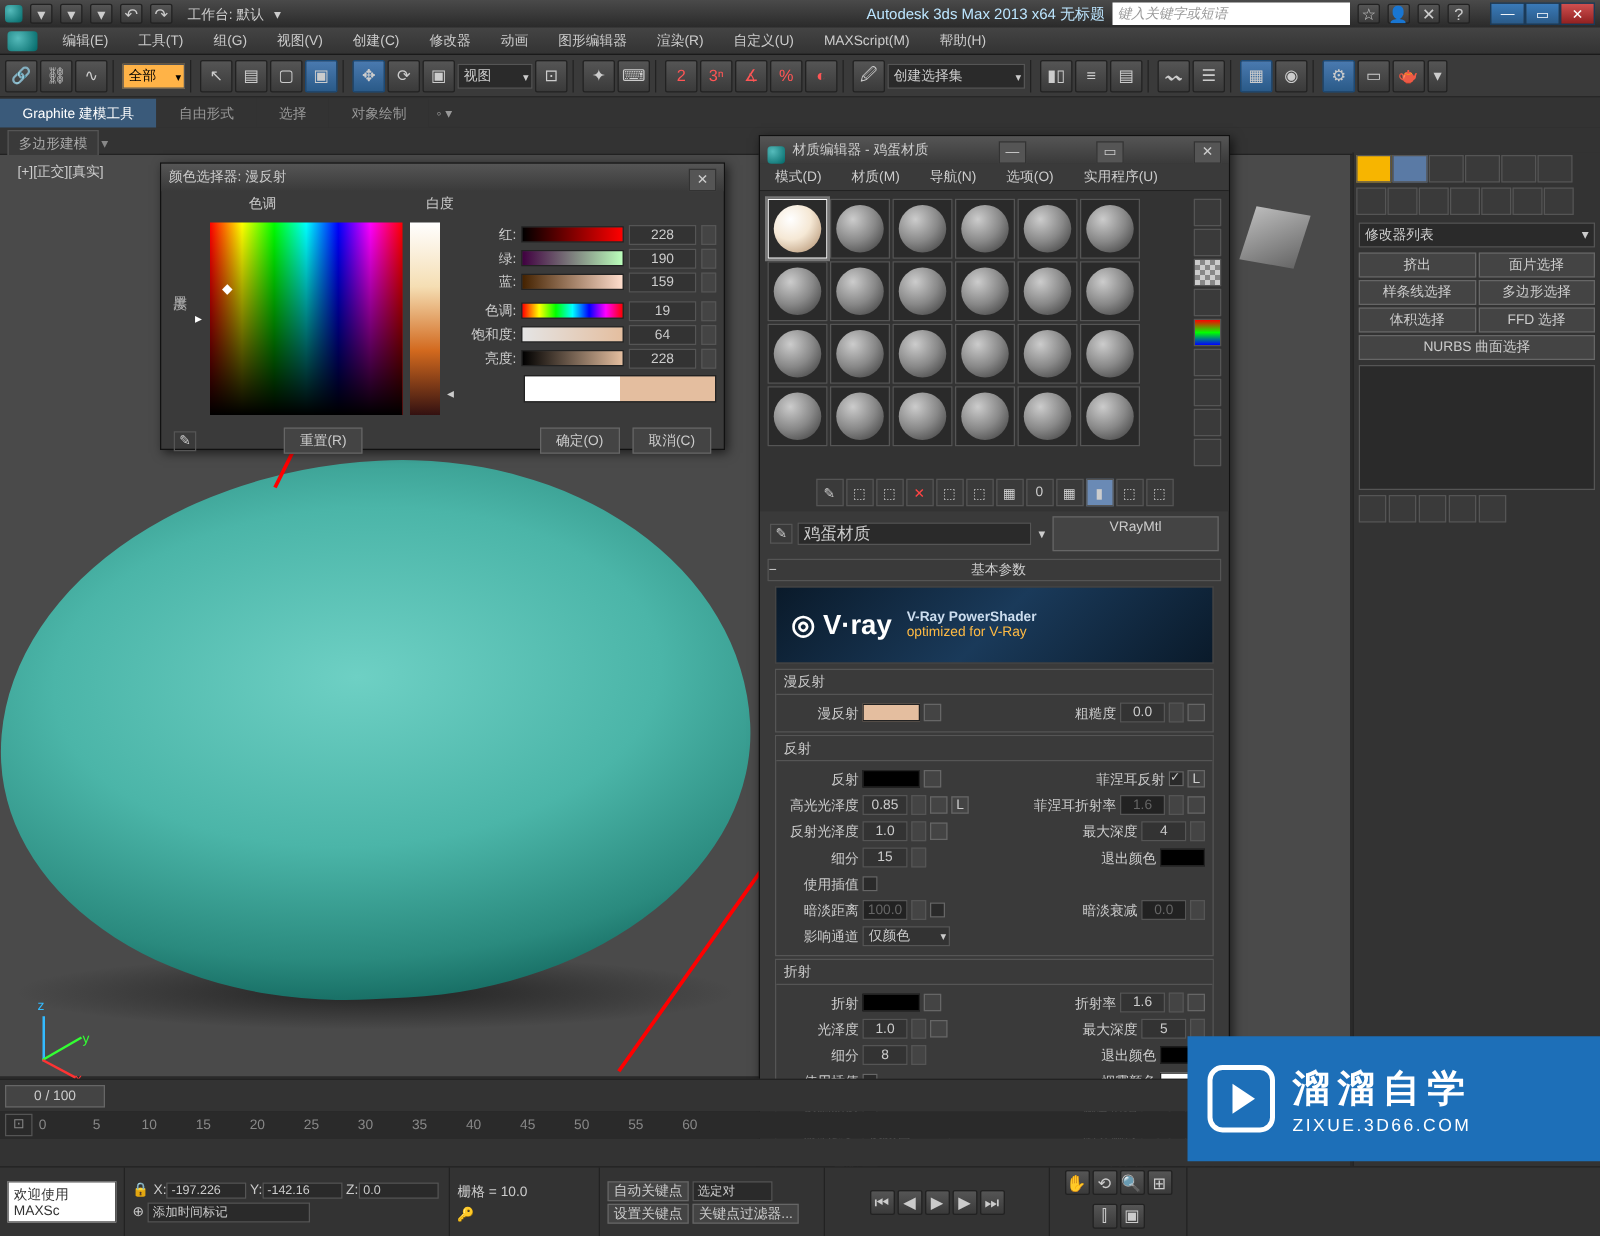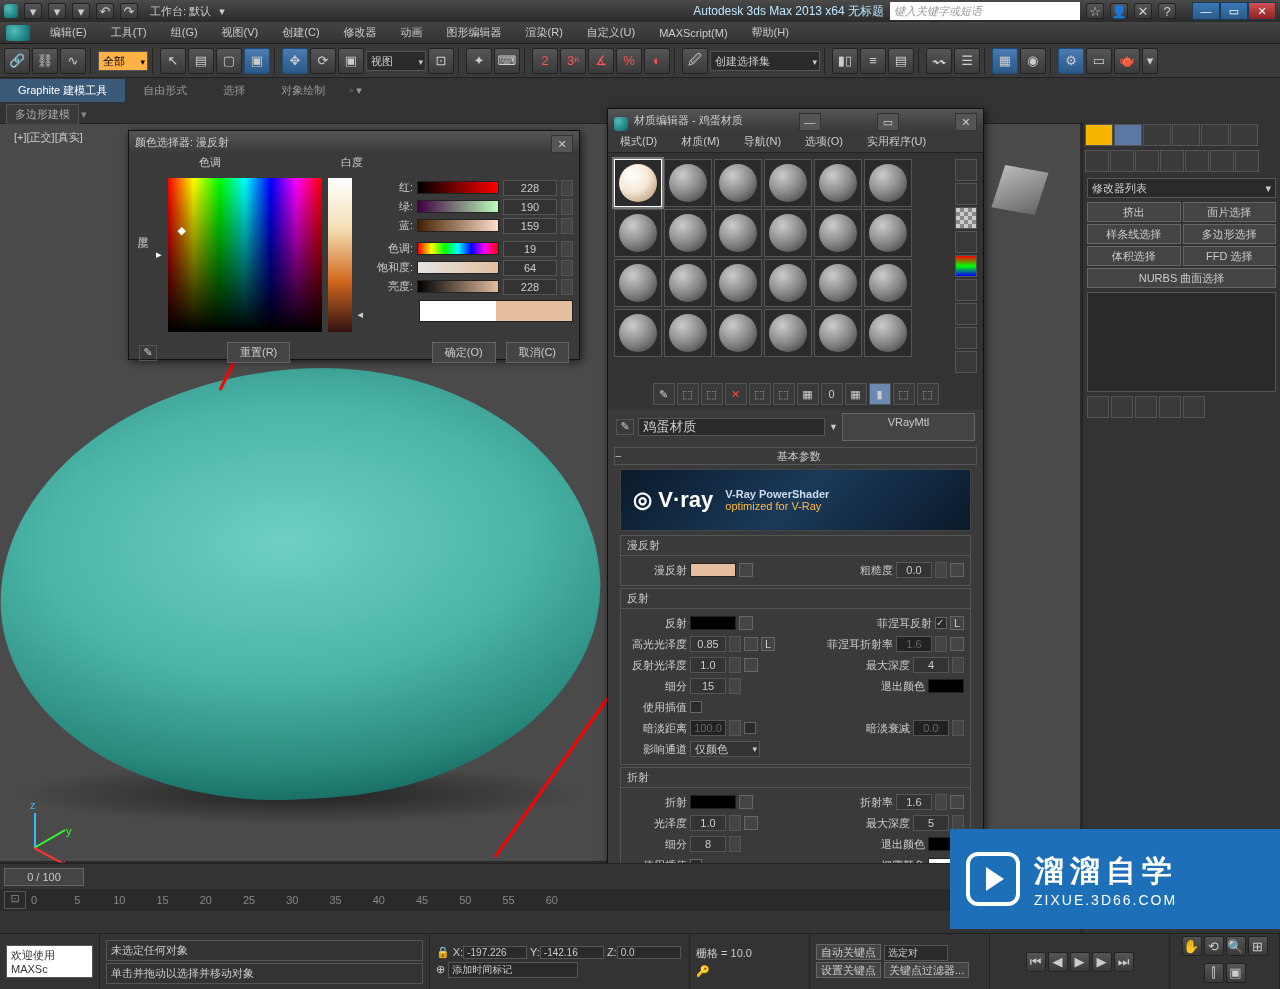--- a/index.html
+++ b/index.html
@@ -657,24 +657,20 @@
       <span style="margin-left:30px">45</span>
       <span style="margin-left:30px">50</span>
       <span style="margin-left:30px">55</span>
       <span style="margin-left:30px">60</span>
   </div>
   <div class="trackbar"></div>
   <div class="statusbar">
     <div class="status-cell" style="width:100px">
       <div class="prompt" style="background:#fff;color:#333"><span>欢迎使用</span> <span>MAXSc</span></div>
     </div>
-    <div class="status-cell" style="flex:1">
-      <div class="prompt">未选定任何对象</div>
-      <div class="prompt" style="margin-top:2px">单击并拖动以选择并移动对象</div>
-    </div>
     <div class="status-cell" style="width:260px">
       <div>
         <span>🔒</span>
         <span>X:</span><span class="coord-box">-197.226</span>
         <span>Y:</span><span class="coord-box">-142.16</span>
         <span>Z:</span><span class="coord-box">0.0</span>
       </div>
       <div style="margin-top:3px">⊕ <span class="coord-box" style="min-width:130px">添加时间标记</span></div>
     </div>
     <div class="status-cell" style="width:120px">

